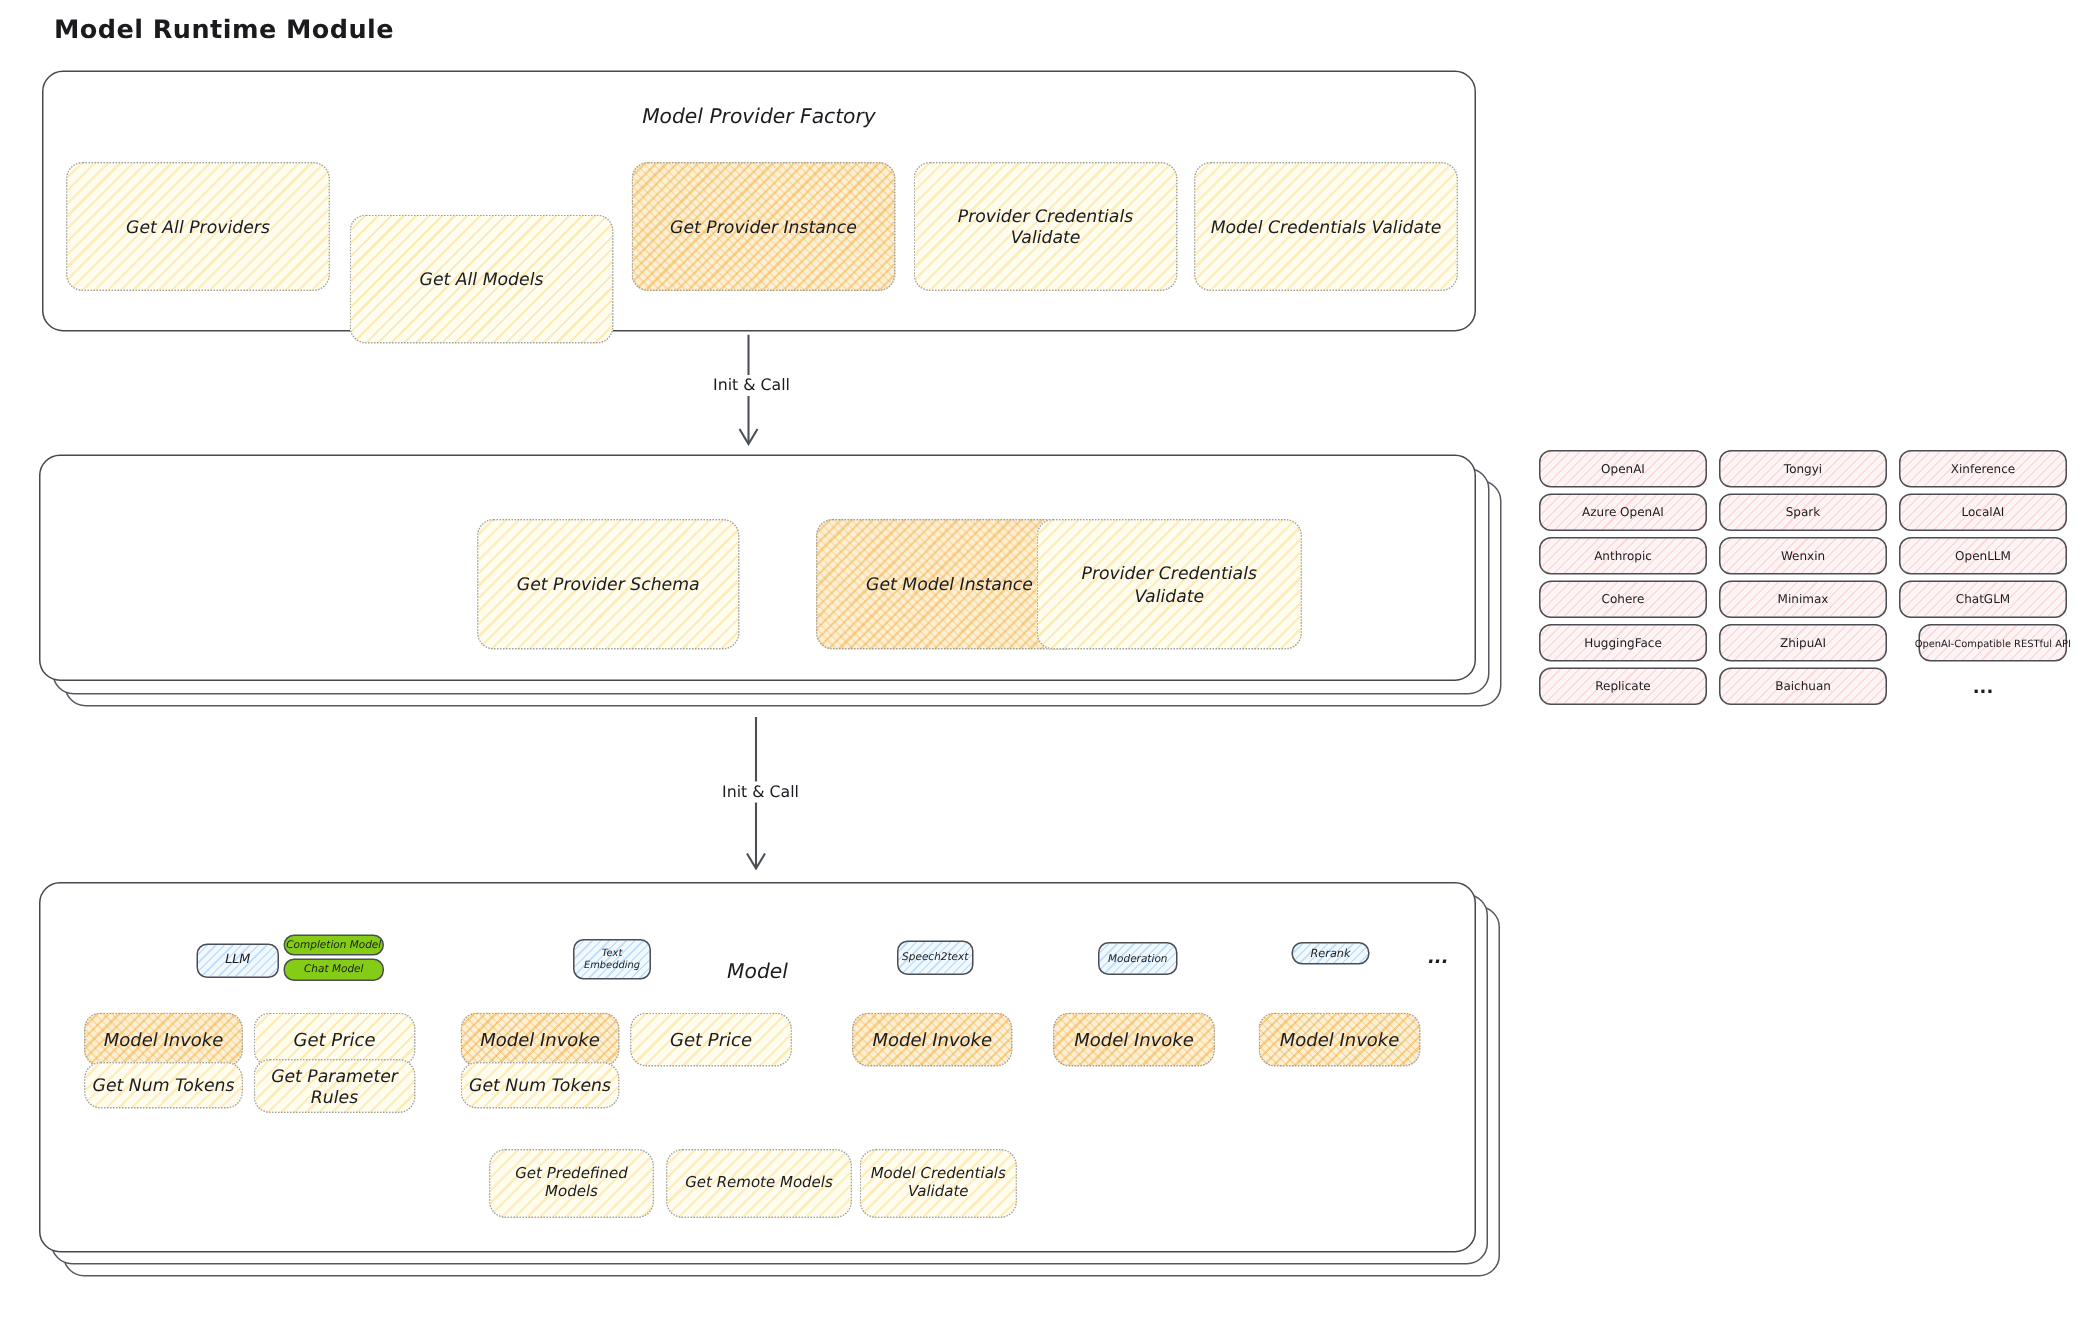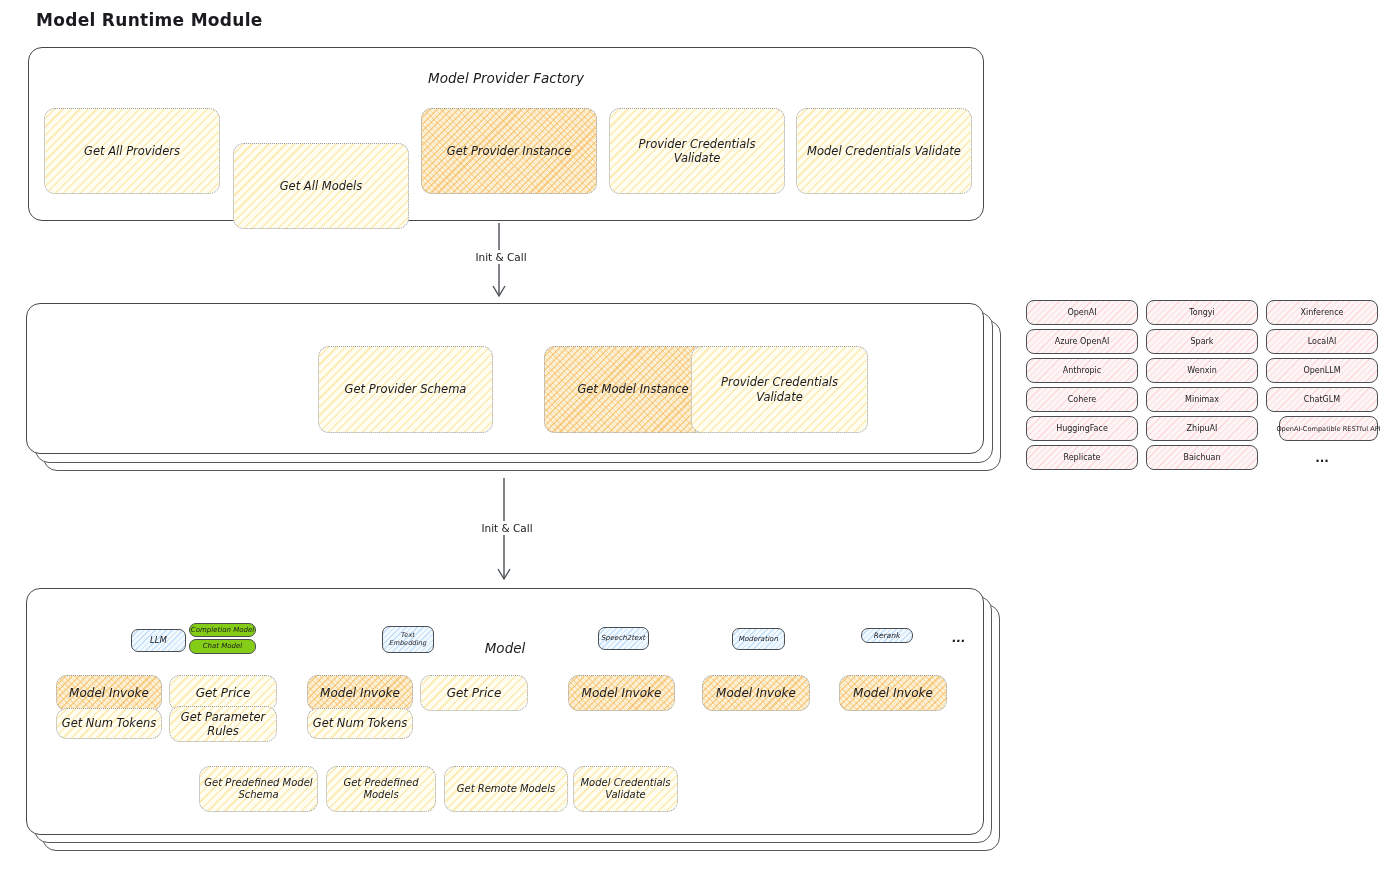--- a/index.html
+++ b/index.html
@@ -121,19 +121,18 @@
     <div class="box orange f-mid" style="left:280px;top:74px;width:106px;height:36px;">Model Invoke</div>
     <div class="box yellow f-mid" style="left:393px;top:74px;width:108px;height:36px;">Get Price</div>
     <div class="box orange f-mid" style="left:541px;top:74px;width:107px;height:36px;">Model Invoke</div>
     <div class="box orange f-mid" style="left:675px;top:74px;width:108px;height:36px;">Model Invoke</div>
     <div class="box orange f-mid" style="left:812px;top:74px;width:108px;height:36px;">Model Invoke</div>
 
     <div class="box yellow f-big" style="left:29px;top:119px;width:106px;height:31px;">Get Num Tokens</div>
     <div class="box yellow f-big" style="left:142px;top:117px;width:108px;height:36px;">Get Parameter Rules</div>
     <div class="box yellow f-big" style="left:280px;top:119px;width:106px;height:31px;">Get Num Tokens</div>
 
-    <div class="box yellow f-small" style="left:172px;top:177px;width:119px;height:46px;">Get Predefined Model Schema</div>
     <div class="box yellow f-small" style="left:299px;top:177px;width:110px;height:46px;">Get Predefined Models</div>
     <div class="box yellow f-small" style="left:417px;top:177px;width:124px;height:46px;">Get Remote Models</div>
     <div class="box yellow f-small" style="left:546px;top:177px;width:105px;height:46px;">Model Credentials Validate</div>
   </div>
 
 </div>
 
 </body></html>

